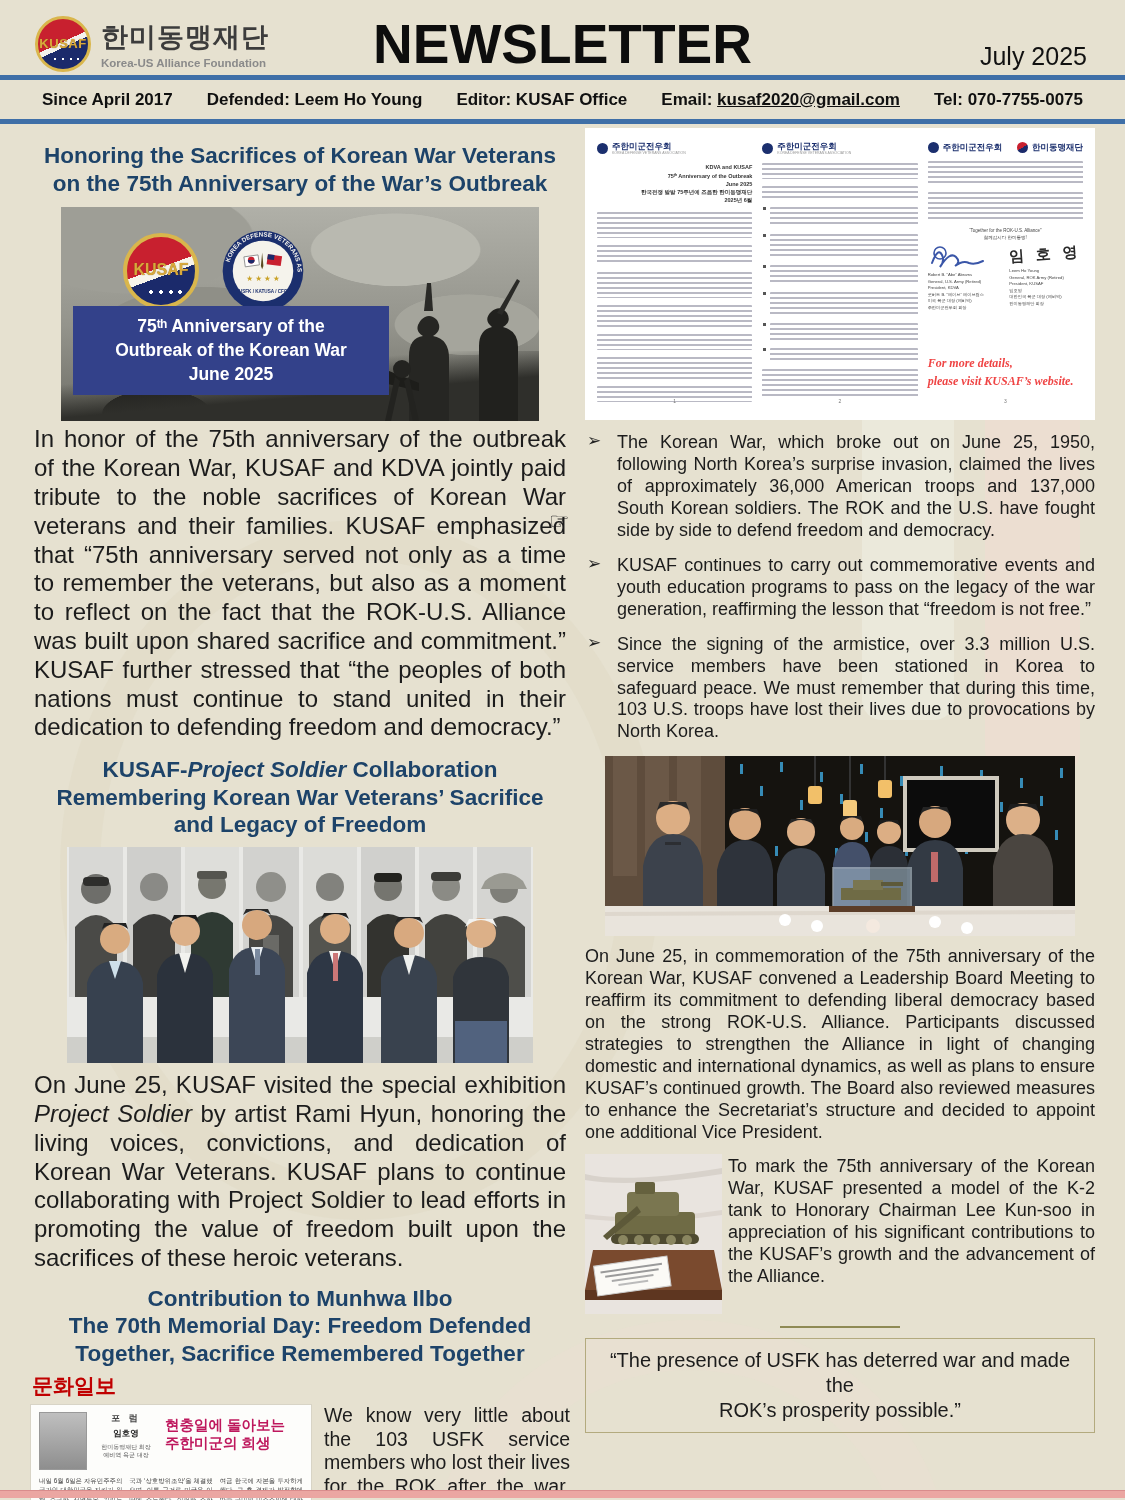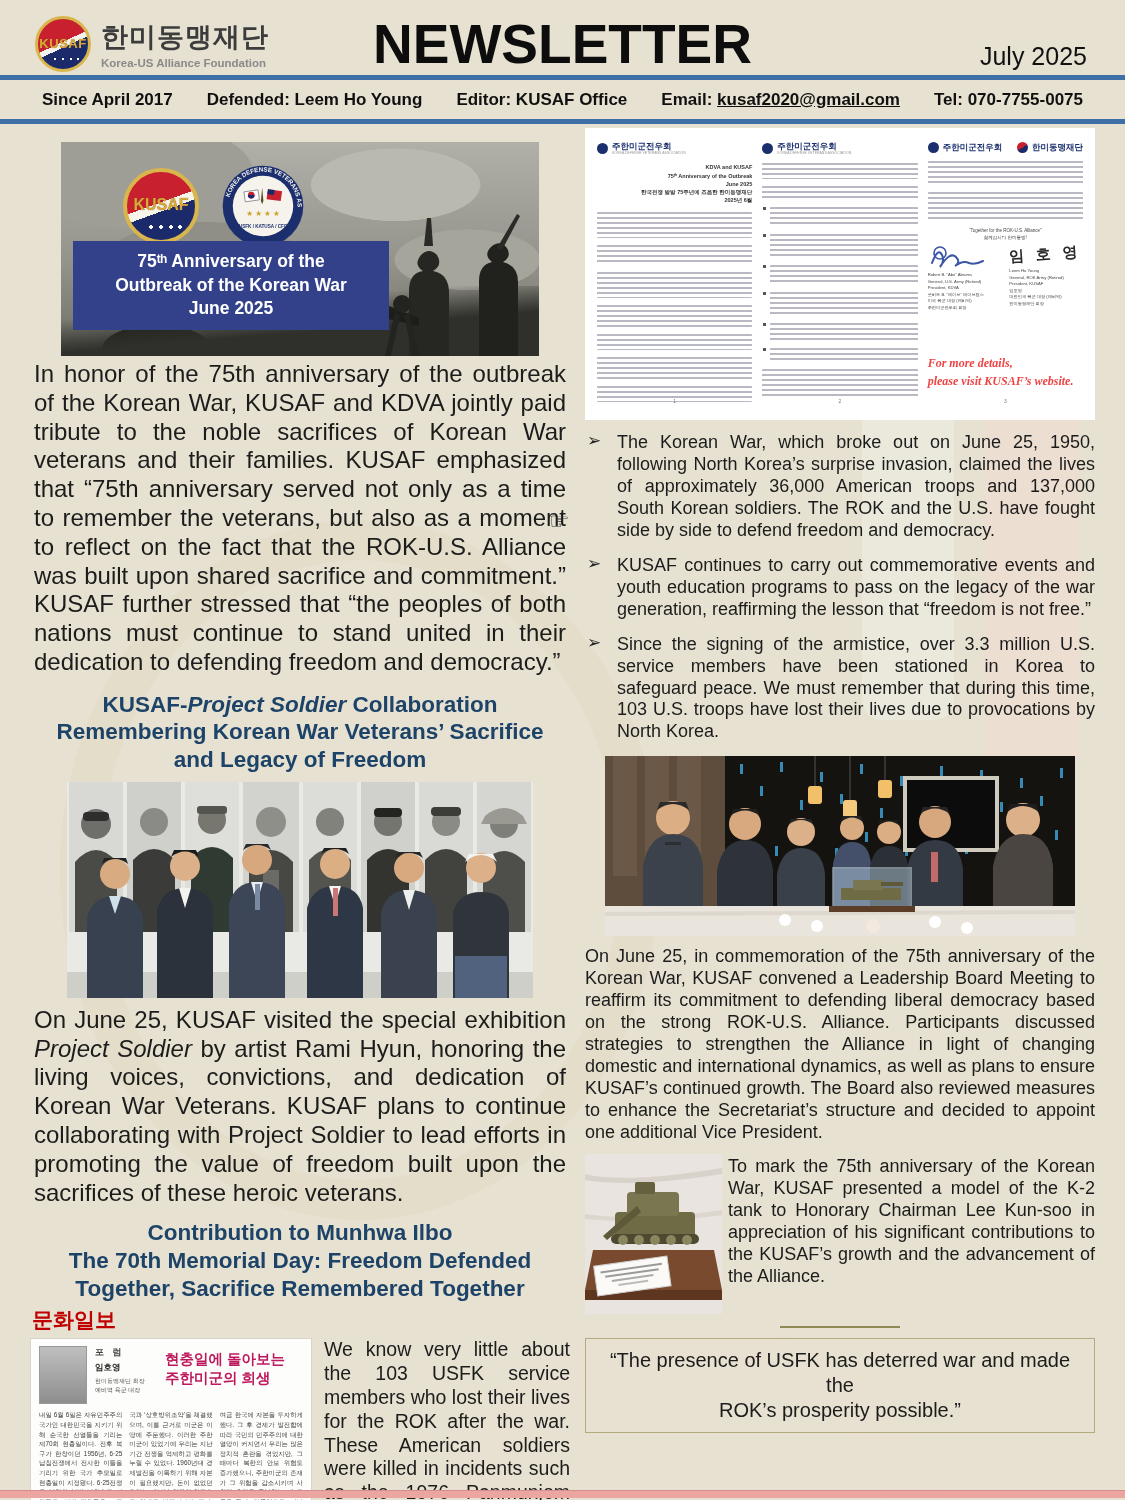--- a/index.html
+++ b/index.html
@@ -73,21 +73,21 @@
   .photo-frame{display:block;margin:8px auto;}
 
   
   .red-src{color:#c00000;font-size:21px;font-weight:bold;margin:4px 0 4px 2px;}
   .bottom-row{display:flex;gap:12px;align-items:flex-start;}
   .clip{position:relative;width:282px;min-height:258px;background:#fdfdfb;border:1px solid #d8d4c6;
      box-sizing:border-box;padding:7px 8px;}
   .clip-head{display:flex;gap:8px;}
   .clip-photo{width:46px;height:56px;background:linear-gradient(#bfbfbf,#8e8e8e);flex:none;
      border:1px solid #999;}
-  .clip-meta{width:62px;flex:none;}
+  .clip-meta{width:62px;flex:none;text-align:center;}
   .clip-forum{font-size:9px;font-weight:bold;color:#444;letter-spacing:3px;}
   .clip-author{font-size:8.5px;font-weight:bold;color:#222;margin-top:3px;}
   .clip-author-title{font-size:6px;color:#555;margin-top:3px;line-height:1.4;}
   .clip-headline{flex:1;font-size:14.5px;font-weight:bold;color:#be185d;line-height:1.25;
      padding-top:4px;}
   .clip-body{margin-top:6px;font-size:6.4px;line-height:1.5;color:#3a3a3a;text-align:justify;
      column-count:3;column-gap:7px;height:178px;overflow:hidden;}
   .side-txt{position:relative;flex:1;font-size:19.5px;line-height:1.22;text-align:justify;}
   .hand-gutter{position:absolute;left:549px;top:508px;font-size:23px;color:#2b2b2b;}
 
@@ -158,20 +158,22 @@
     <span>Editor: KUSAF Office</span>
     <span><span>Email:</span>
       <a>kusaf2020@gmail.com</a></span>
     <span>Tel: 070-7755-0075</span>
   </div>
   <div class="rule-blue" style="top:119px"></div>
 
   <div class="hand-gutter">☞</div>
 
   <div class="col-left">
+    <h2 class="art" style="margin-top:10px">Honoring the Sacrifices of Korean War Veterans
+on the 75th Anniversary of the War’s Outbreak</h2>
 
     <div class="war">
       <div class="rocks"></div>
       <svg class="soldiers" width="210" height="170" viewBox="0 0 210 170">
         <path d="M95 60 l3 -28 4 0 2 28 z" fill="#2a2a27"></path>
         <path d="M80 170 V105 q0 -18 14 -20 q-10 -6 -2 -16 q8 -8 16 0 q6 10 -4 16 q16 3 16 22 l0 63 z" fill="#262623"></path>
         <path d="M150 170 V95 q0 -16 13 -19 q-9 -7 -1 -15 q9 -8 16 1 q5 9 -4 14 q15 4 15 20 l0 74 z" fill="#21211e"></path>
         <path d="M168 62 l20 -34 3 2 -18 34 z" fill="#2a2a27"></path>
         <path d="M60 120 l30 12 0 8 -36 -8 z" fill="#1d1d1a"></path>
         <circle cx="73" cy="118" r="9" fill="#232320"></circle>

